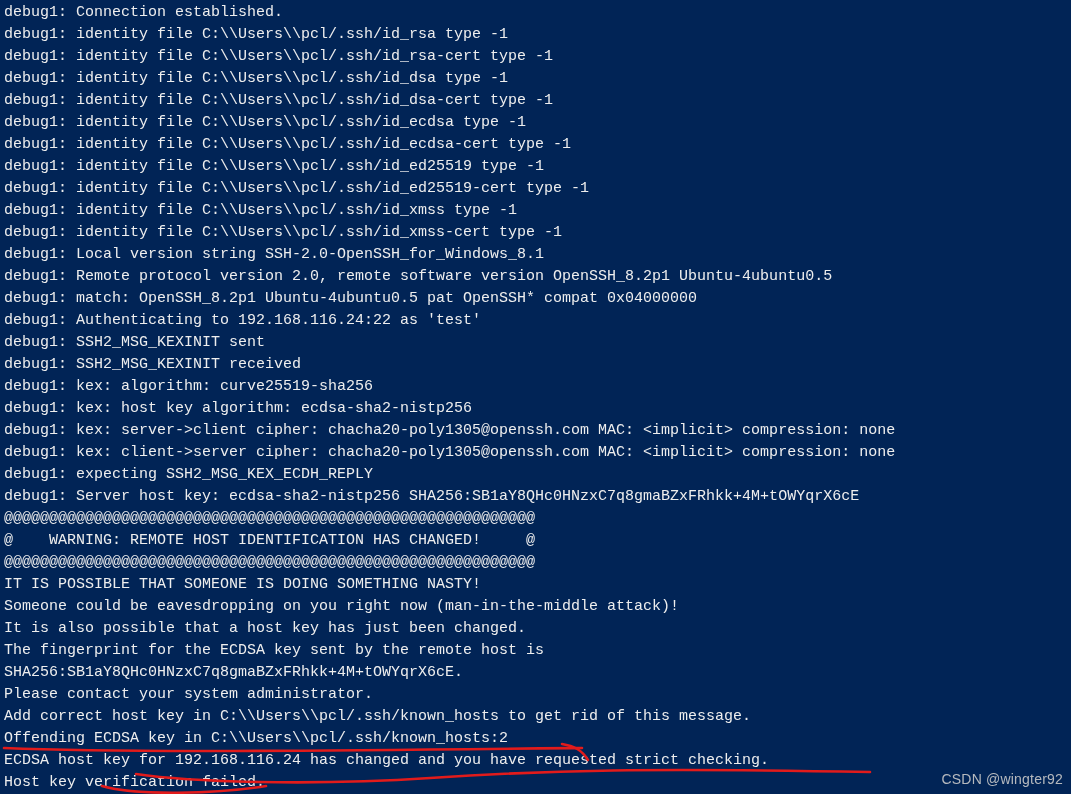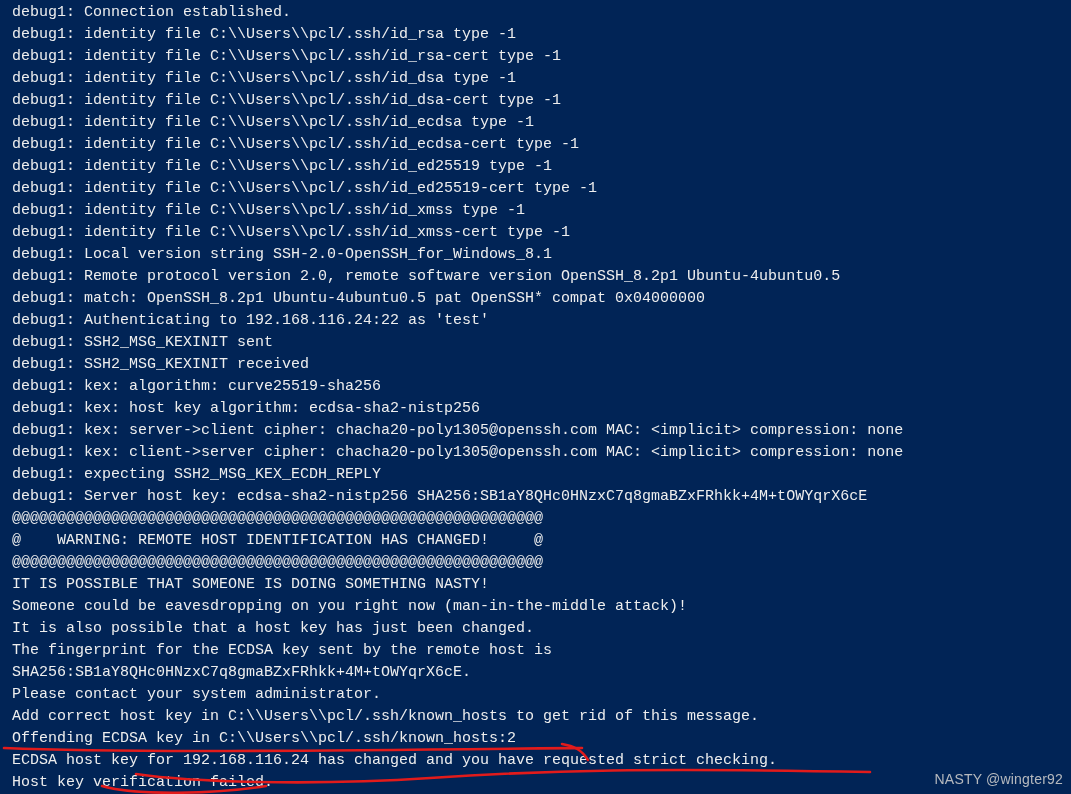--- a/index.html
+++ b/index.html
@@ -12,21 +12,21 @@
   }
   body {
     background: #012456;
     color: #eeeeee;
     font-family: Consolas, "Liberation Mono", Menlo, monospace;
     font-size: 15px;
     line-height: 22px;
   }
   .terminal {
     position: absolute;
-    left: 12px;
+    left: 4px;
     top: 2px;
     right: 4px;
     white-space: pre;
   }
   .line { display: block; }
   .watermark {
     position: absolute;
     right: 8px;
     bottom: 4px;
     font-family: Arial, Helvetica, sans-serif;
@@ -65,13 +65,13 @@
 
   <svg style="left:130px; top:764px; width:760px; height:28px;">
     <path d="M6 10 C 60 18, 180 22, 300 14 S 520 4, 740 8"></path>
   </svg>
 
   <svg style="left:96px; top:782px; width:180px; height:20px;">
     <path d="M6 4 C 40 14, 120 12, 170 4"></path>
   </svg>
 </div>
 
-<div class="watermark">NASTY @wingter92</div>
+<div class="watermark">CSDN @wingter92</div>
 
 </body></html>

